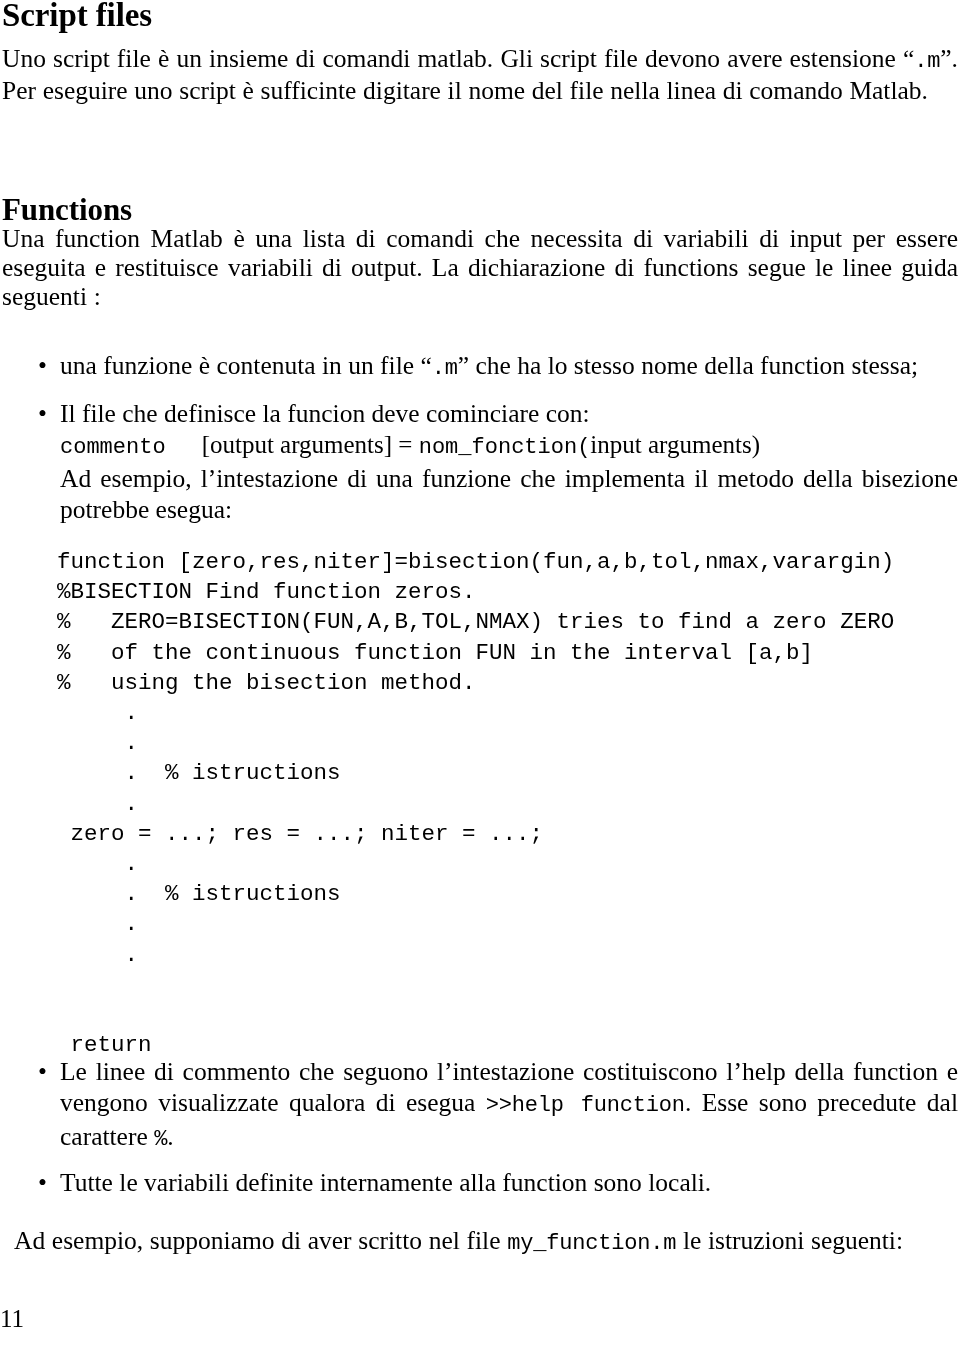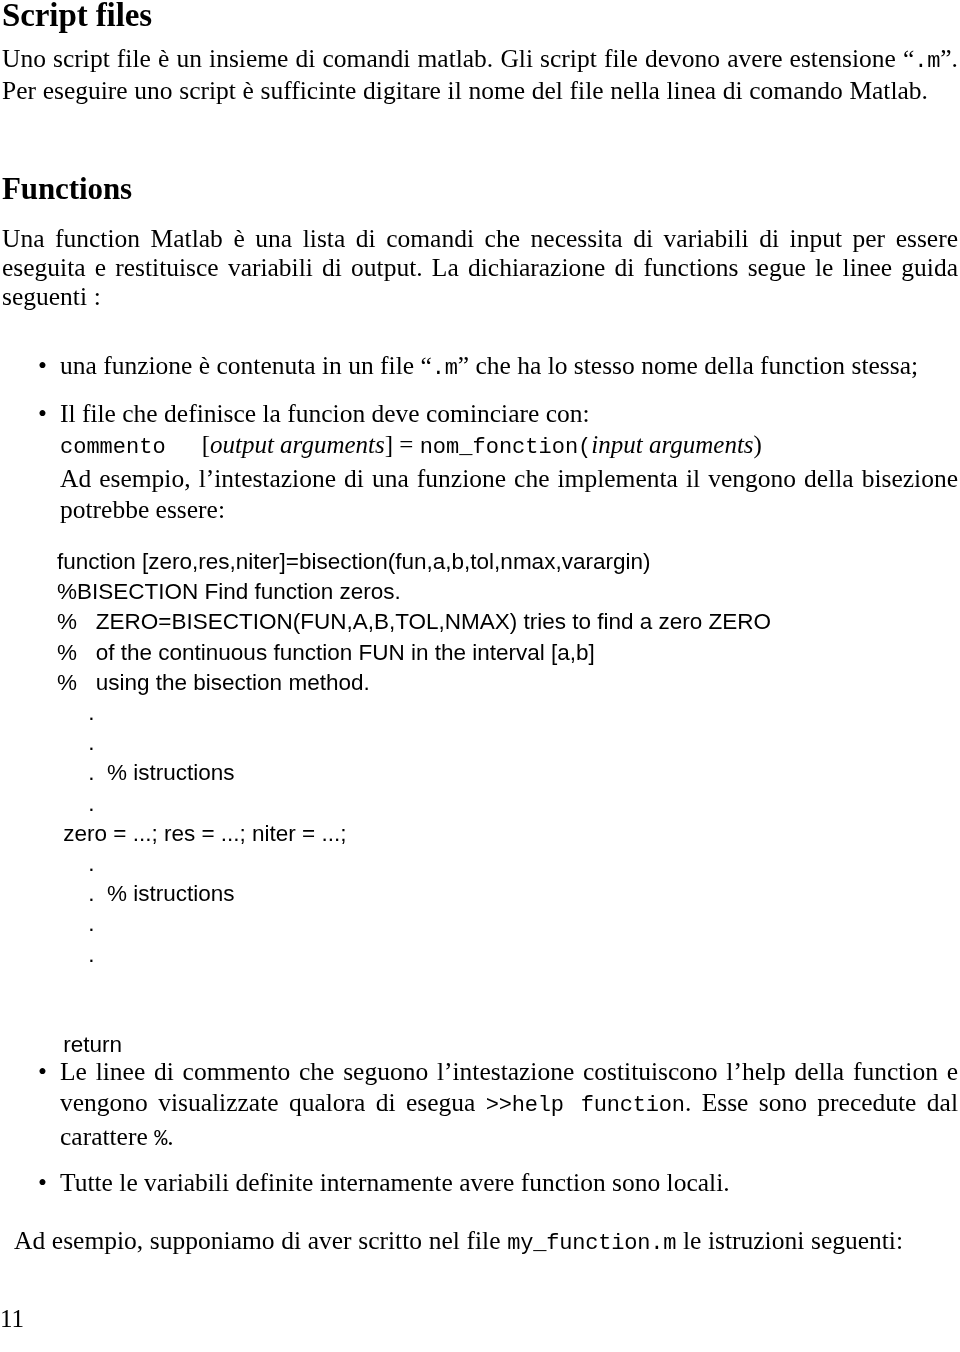--- a/index.html
+++ b/index.html
@@ -26,20 +26,21 @@
     font-family: "Liberation Serif", "DejaVu Serif", serif;
     font-weight: bold;
     font-size: 33px;
     line-height: 1.05;
     margin: 0;
     padding: 0;
     letter-spacing: -0.1px;
   }
   h1.section-title.functions {
     font-size: 31px;
+    margin-top: 21px;
   }
 
   p.body-text {
     font-size: 25.5px;
     line-height: 29px;
     margin: 0;
     padding: 0;
     text-align: justify;
     text-justify: inter-word;
     word-spacing: 0.3px;
@@ -47,21 +48,20 @@
   p.body-text.nojust {
     text-align: left;
   }
 
   .mono {
     font-family: "Liberation Mono", "DejaVu Sans Mono", monospace;
     font-size: 22px;
     letter-spacing: -0.2px;
   }
   .ital {
-    font-style: italic;
   }
 
   ul.bullets {
     list-style: none;
     margin: 0;
     padding: 0;
   }
   ul.bullets > li {
     position: relative;
     padding-left: 60px;
@@ -84,21 +84,21 @@
     font-size: 25px;
     line-height: 31px;
     white-space: nowrap;
   }
   .decl-line .kw {
     font-family: "Liberation Mono", "DejaVu Sans Mono", monospace;
     font-size: 22px;
   }
 
   pre.code-block {
-    font-family: Liberation Sans, sans-serif;
+    font-family: Liberation Mono, monospace;
     font-size: 22.5px;
     line-height: 30.2px;
     margin: 0;
     padding: 0;
     white-space: pre;
     letter-spacing: 0px;
   }
 
   .page-number {
     position: absolute;
@@ -132,21 +132,21 @@
       </li>
     </ul>
   </div>
 
   <div class="abs" style="left:0px; top:398px; width:958px;">
     <ul class="bullets">
       <li class="last-line-left">
         <span class="bullet-dot">•</span>
         <div>Il file che definisce la funcion deve cominciare con:</div>
         <div class="decl-line"><span class="kw">commento</span><span style="display:inline-block;width:36px;"></span><span>[</span><span class="ital">output arguments</span><span>]</span><span>&nbsp;</span><span>=</span><span>&nbsp;</span><span class="kw">nom_fonction(</span><span class="ital">input arguments</span><span>)</span></div>
-        <div style="text-align:justify;">Ad esempio, l’intestazione di una funzione che implementa il vengono della bisezione potrebbe essere:</div>
+        <div style="text-align:justify;">Ad esempio, l’intestazione di una funzione che implementa il metodo della bisezione potrebbe esegua:</div>
       </li>
     </ul>
   </div>
 
   <pre class="code-block abs" style="left:57px; top:547px;">function [zero,res,niter]=bisection(fun,a,b,tol,nmax,varargin)
 %BISECTION Find function zeros.
 %   ZERO=BISECTION(FUN,A,B,TOL,NMAX) tries to find a zero ZERO
 %   of the continuous function FUN in the interval [a,b]
 %   using the bisection method.
      .
@@ -166,21 +166,21 @@
     <ul class="bullets">
       <li>
         <span class="bullet-dot">•</span><span>Le linee di commento che seguono l’intestazione costituiscono l’help della function e vengono visualizzate qualora di esegua </span><span class="mono">&gt;&gt;help function</span><span>.  Esse sono precedute dal carattere </span><span class="mono">%</span><span>.</span>
       </li>
     </ul>
   </div>
 
   <div class="abs" style="left:0px; top:1167px; width:958px;">
     <ul class="bullets">
       <li class="last-line-left">
-        <span class="bullet-dot">•</span><span>Tutte le variabili definite internamente avere function sono locali.</span>
+        <span class="bullet-dot">•</span><span>Tutte le variabili definite internamente alla function sono locali.</span>
       </li>
     </ul>
   </div>
 
   <p class="body-text nojust abs" style="left:14px; top:1226px; width:956px;"><span>Ad esempio, supponiamo di aver scritto nel file </span><span class="mono">my_function.m</span><span> le istruzioni seguenti:</span></p>
 
   <div class="page-number" style="top:1305px;">11</div>
 
 </div>
 

